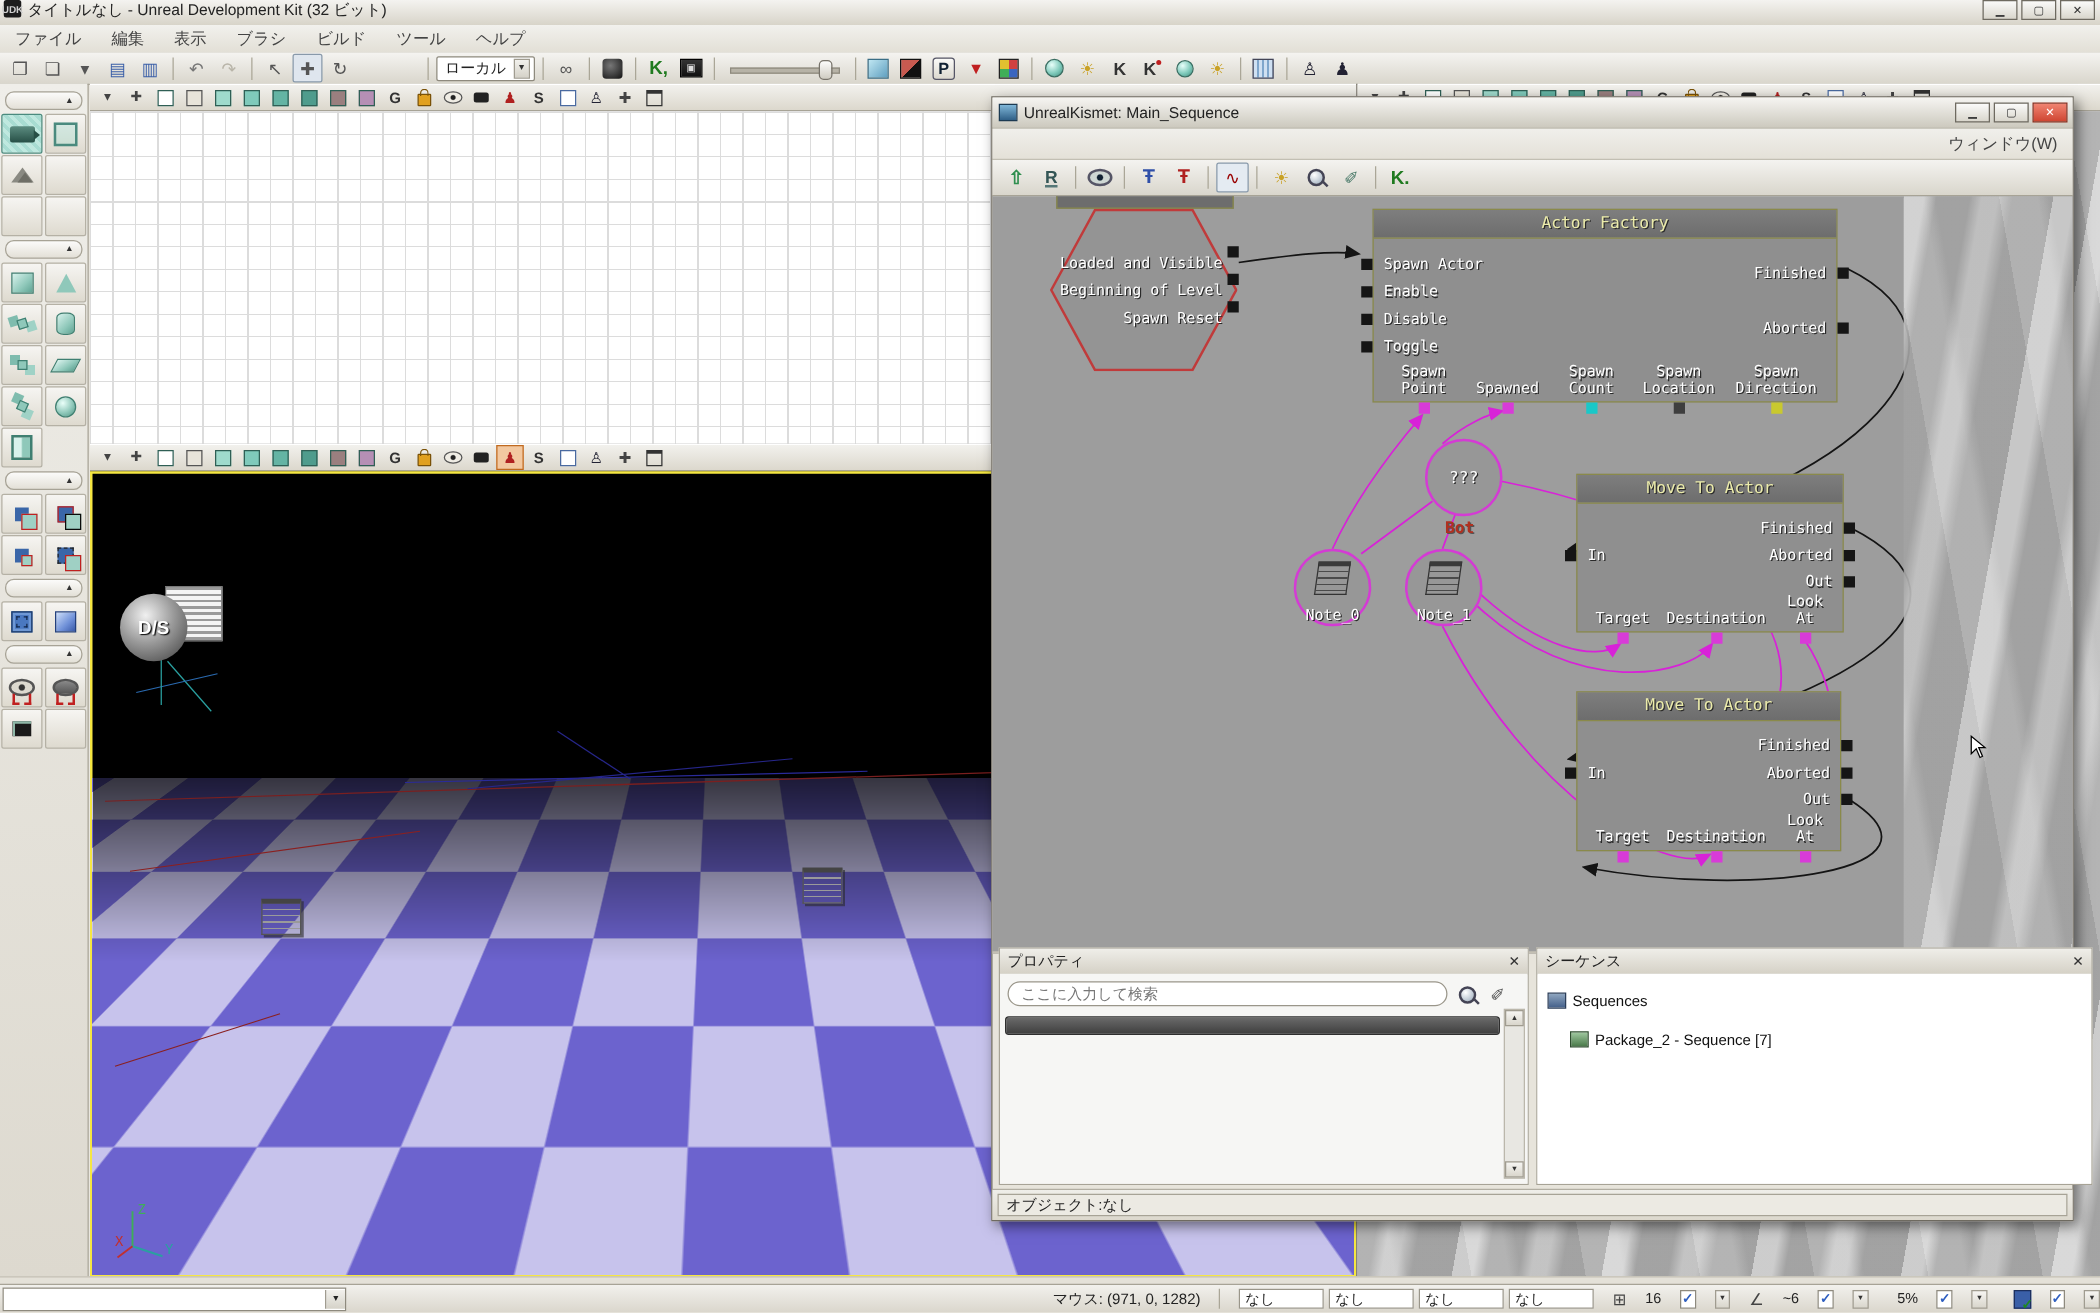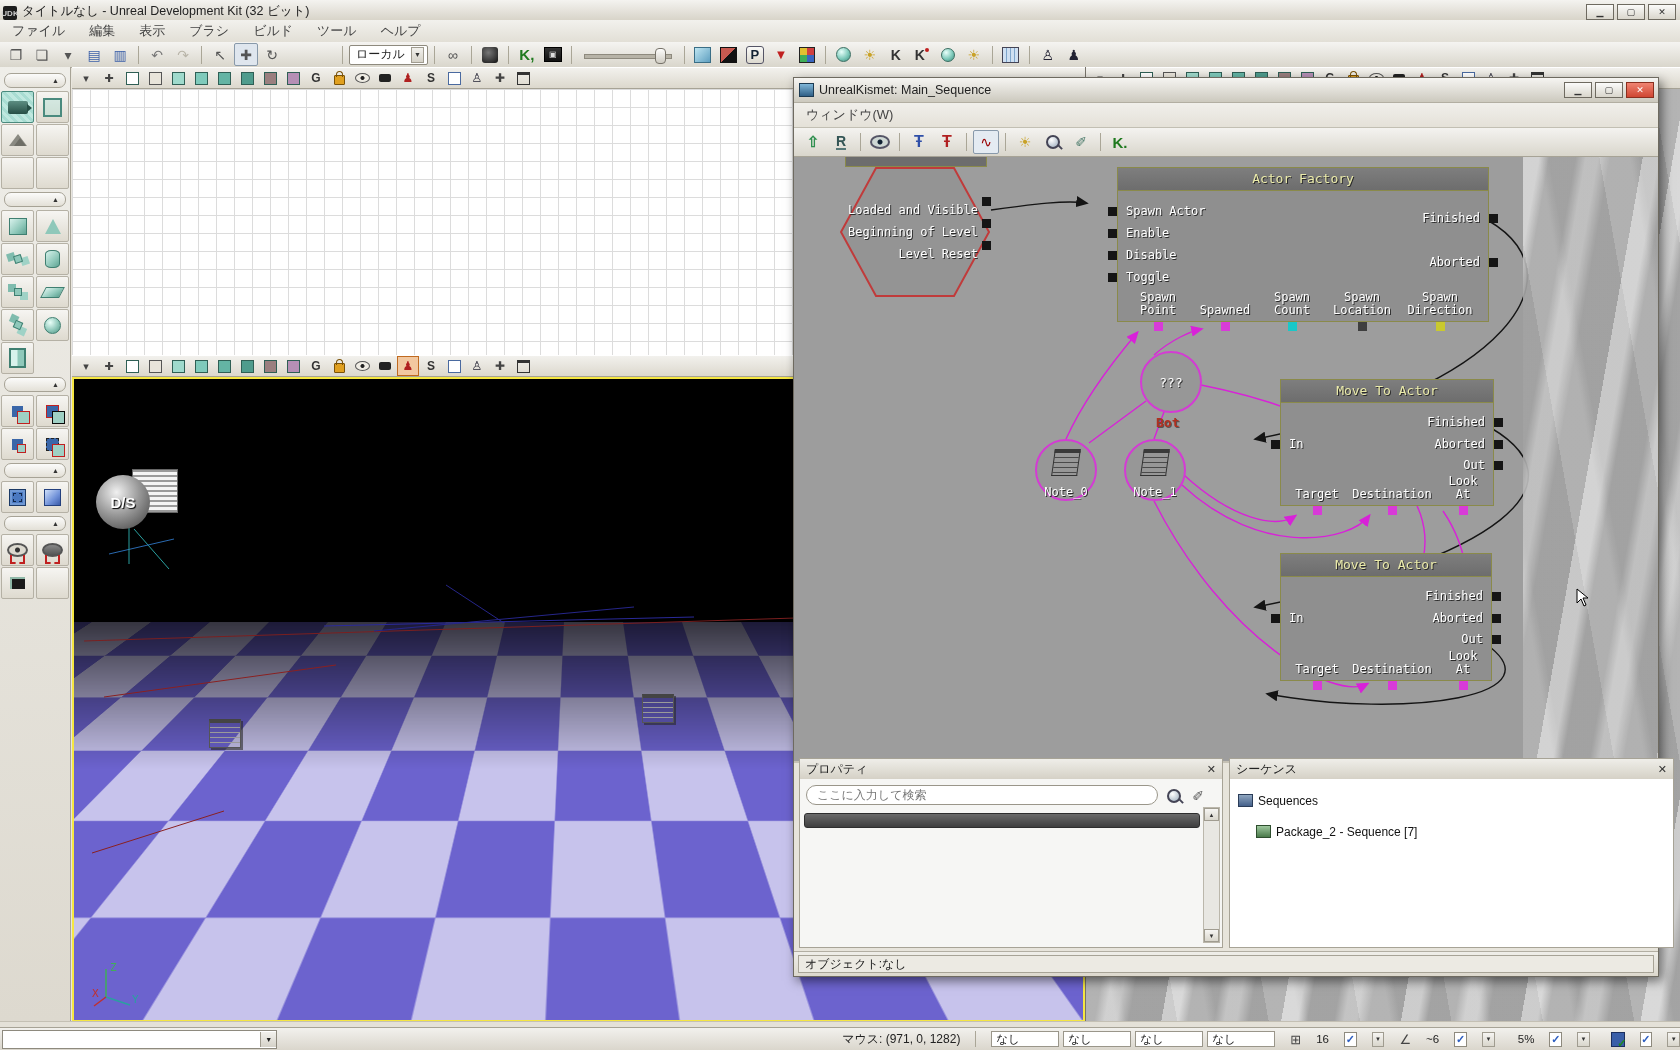--- a/index.html
+++ b/index.html
@@ -2,21 +2,21 @@
 <html style="--magenta: #d822d8; --wire-black: #141414; --node-border: #8a8a4a; --hex-red: #c03b3b; --active-border: #f5e642;"><head>
 <meta charset="utf-8">
 <style>
   html,body{margin:0;padding:0;}
   body{width:1680px;height:1050px;overflow:hidden;position:relative;
        font-family:"Liberation Sans",sans-serif;background:#e9e6de;color:#222;
        -webkit-font-smoothing:antialiased;}
   .abs{position:absolute;}
   
   #titlebar{left:0;top:0;right:0;height:20px;background:linear-gradient(#f4f3f0,#d8d4c9);
-    border-bottom:1px solid #b8b4a8;display:flex;align-items:flex-end;font-size:12.5px;}
+    border-bottom:1px solid #b8b4a8;display:flex;align-items:flex-start;font-size:12.5px;}
   #app-icon{width:14px;height:14px;margin:0 5px 0 3px;background:#1c1c1c;border-radius:2px;
     color:#cfcfcf;font-size:8px;font-weight:bold;display:flex;align-items:center;justify-content:center;}
   .wbtns{margin-left:auto;display:flex;gap:3px;padding-right:4px;}
   .wbtn{width:26px;height:14px;border:1px solid #6e6a60;background:linear-gradient(#fbfbfa,#d9d6cc);
     display:flex;align-items:center;justify-content:center;font-size:9px;color:#333;}
   .wbtn.close.red{background:linear-gradient(#f08472,#cf4632);border-color:#8a2f1f;color:#fff;}
   #menubar{left:0;top:20px;right:0;height:22px;background:linear-gradient(#f2f1ed,#e2dfd6);
     border-bottom:1px solid #c2bfb3;display:flex;align-items:center;font-size:13px;color:#444;}
   .mitem{padding:2px 12px;}
   #maintoolbar{left:0;top:42px;right:0;height:25px;background:linear-gradient(#f5f4f1,#d9d6cc);
@@ -156,38 +156,38 @@
   .sicon{font-size:13px;color:#444;}
   .i-disk-save{width:14px;height:13px;background:#3a5fa8;border:1px solid #1c2f5e;position:relative;}
   .i-disk-save::after{content:"✓";position:absolute;right:-3px;bottom:-4px;color:#1f8a1f;font-size:11px;font-weight:bold;}
   .slabel{font-size:11.5px;color:#222;}
   
   #kwin{left:793px;top:77px;width:866px;height:900px;background:#e7e4db;border:1px solid #6e6a60;
     box-shadow:3px 4px 10px rgba(0,0,0,.5);box-sizing:border-box;}
   #ktitle{height:24px;background:linear-gradient(#f6f5f2,#ccc9be);border-bottom:1px solid #b2aea2;
     display:flex;align-items:center;font-size:12.5px;}
   #kicon{width:13px;height:12px;margin:0 5px;background:linear-gradient(#7fb6d8,#2f5f86);border:1px solid #1c3a52;}
-  #kmenu{height:24px;border-bottom:1px solid #c2bfb3;display:flex;align-items:center;font-size:13px;color:#444;background:linear-gradient(#f0efeb,#e4e1d8);}
+  #kmenu{height:24px;border-bottom:1px solid #c2bfb3;display:flex;align-items:center;font-size:13px;color:#444;background:linear-gradient(#f0efeb,#e4e1d8);justify-content:flex-end;}
   #ktoolbar{height:28px;background:linear-gradient(#f4f3f0,#d9d6cc);border-bottom:1px solid #a7a396;
     display:flex;align-items:center;gap:2px;padding-left:6px;}
   .kbtn{width:24px;height:22px;display:flex;align-items:center;justify-content:center;border:1px solid transparent;border-radius:2px;}
   .kbtn.pressed{border-color:#8899aa;background:#e4ebf2;}
   .k-up{color:#2f8f4f;font-weight:bold;font-size:15px;}
   .k-rename{color:#355;font-weight:bold;font-size:14px;border-bottom:2px solid #577;line-height:1;}
   .k-eye{width:16px;height:10px;border:2px solid #556;border-radius:50%;background:radial-gradient(circle,#123 2px,#cfd8d4 3px);}
   .k-t-blue{color:#2f4fa8;font-weight:bold;} .k-t-red{color:#b02020;font-weight:bold;}
   .k-curve{color:#900;font-size:14px;} .k-bulb{color:#c9a227;font-size:14px;}
   .k-lens{width:10px;height:10px;border:2px solid #445;border-radius:50%;position:relative;background:radial-gradient(circle at 35% 30%,#fff,#9ab);}
   .k-lens::after{content:"";position:absolute;left:9px;top:9px;width:6px;height:2px;background:#445;transform:rotate(45deg);}
   .k-link{color:#4a7a6a;font-size:14px;} .k-knew{color:#1f7a1f;font-weight:bold;font-size:15px;}
   #kcanvas{position:relative;height:604px;background:#9d9d9d;overflow:hidden;border-bottom:2px solid #c4c0b4;}
   #kcanvas .streakover{position:absolute;right:0;top:0;bottom:0;width:135px;opacity:.9;}
   
   .knode{position:absolute;background:#8f8f8f;border:1px solid #8a8a4a;
-    font-family:"DejaVu Sans Mono",monospace;font-size:12px;color:#fff;text-shadow:1px 1px 0 #2a2a2a;margin-left:19px;}
+    font-family:"DejaVu Sans Mono",monospace;font-size:12px;color:#fff;text-shadow:1px 1px 0 #2a2a2a;}
   .ktitlebar{height:22px;line-height:22px;text-align:center;color:#ebebaa;
     background:linear-gradient(#7e7e7e,#6d6d6d);border-bottom:1px solid #8a8a4a;font-size:13px;}
   .kin,.kout{position:absolute;white-space:nowrap;line-height:13px;}
   .kin{left:8px;} .kout{right:8px;}
   .sq{position:absolute;width:9px;height:9px;background:#151515;}
   .kin .sq{left:-18px;top:2px;} .kout .sq{right:-18px;top:2px;}
   .kvar{position:absolute;bottom:4px;text-align:center;line-height:13px;transform:translateX(-50%);}
   .kvar .sq{left:50%;margin-left:-4px;bottom:-14px;top:auto;}
   .kcirc{position:absolute;width:58px;height:58px;border-radius:50%;background:#979797;border:2px solid #d43bd4;
     font-family:"DejaVu Sans Mono",monospace;color:#fff;text-shadow:1px 1px 0 #2a2a2a;}
@@ -772,21 +772,21 @@
     </svg>
 
     <div id="hex-title" style="left:51px;top:-2px;width:140px;height:10px;"></div>
 
     <svg class="abs" style="left:46px;top:10px;" width="150" height="130">
       <polygon points="36,1 114,1 149,65 114,129 36,129 1,65" fill="#949494" stroke="#c03b3b" stroke-width="2"></polygon>
     </svg>
     <div class="abs" id="hexrows" style="left:46px;top:10px;width:150px;height:130px;pointer-events:none;">
         <div class="hexrow" style="top: 37px;">Loaded and Visible</div>
         <div class="hexrow" style="top: 59px;">Beginning of Level</div>
-        <div class="hexrow" style="top: 81px;">Level Reset</div>
+        <div class="hexrow" style="top: 81px;">Spawn Reset</div>
       </div>
     <div class="sq" style="left:188px;top:40px;"></div>
     <div class="sq" style="left:188px;top:62px;"></div>
     <div class="sq" style="left:188px;top:84px;"></div>
 
     <div class="knode" id="node-af" style="left:304px;top:10px;width:370px;height:153px;">
         <div class="ktitlebar">Actor Factory</div>
         <div class="kin" style="top: 37px;">Spawn Actor<div class="sq"></div></div>
         <div class="kin" style="top: 59px;">Enable<div class="sq"></div></div>
         <div class="kin" style="top: 81px;">Disable<div class="sq"></div></div>

